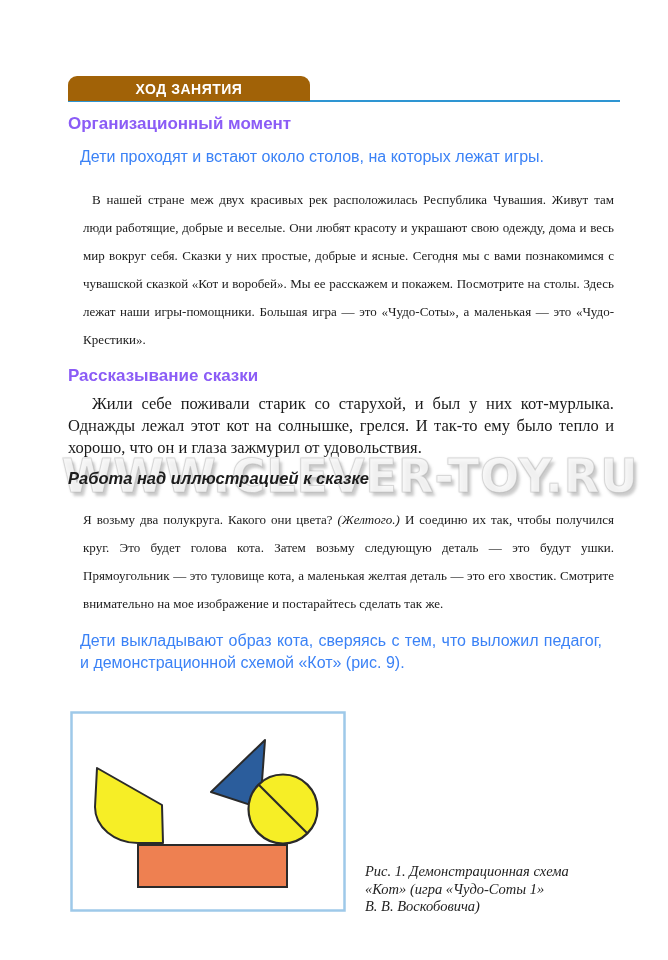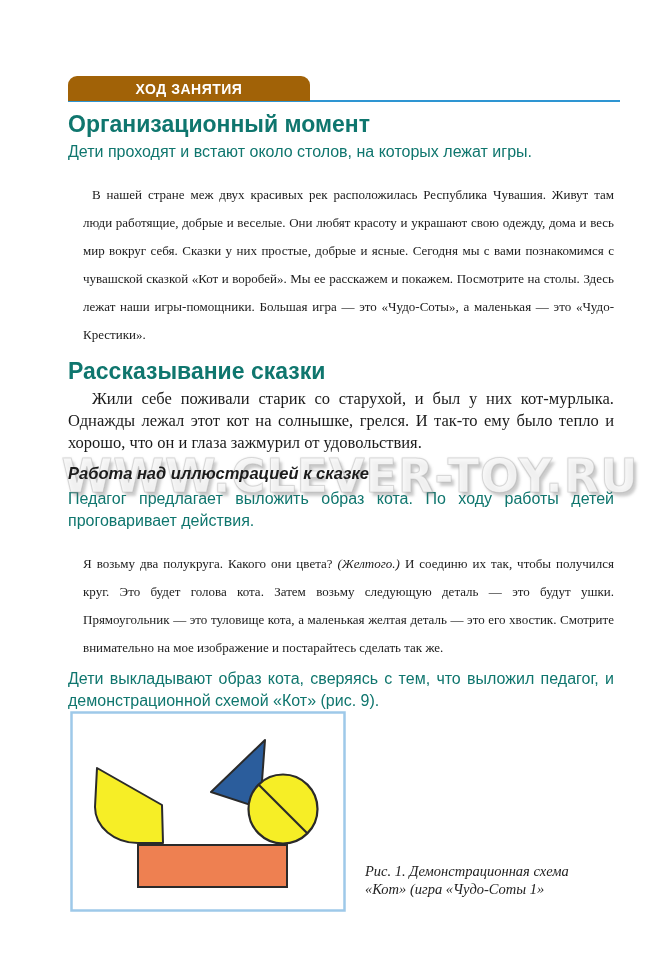--- a/index.html
+++ b/index.html
@@ -38,33 +38,33 @@
     width:242px;height:25px;
     background:#a16207;
     border-radius:9px 9px 0 0;
     color:#ffffff;
     font-family:"Liberation Sans", sans-serif;
     font-weight:bold;font-size:14px;letter-spacing:.5px;
     display:flex;align-items:center;justify-content:center;
   }
   h2.blue{
     font-family:"Liberation Sans", sans-serif;
-    color:#0f766e;font-size:23px;line-height:20px;
+    color:#8b5cf6;font-size:17px;line-height:20px;
     font-weight:bold;margin:12px 0 7px 0;
   }
   h3.black{
     font-family:"Liberation Sans", sans-serif;
     color:#1c1c1c;font-size:16.5px;line-height:19px;
     font-weight:bold;margin:10px 0 5px 0;
     position:relative;z-index:6;font-style:italic;
   }
   p.sans{
     font-family:"Liberation Sans", sans-serif;
     font-size:16px;line-height:22px;
-    margin:0;color:#0f766e;
+    margin:12px;color:#3b82f6;
     text-align:justify;
   }
   .speech{
     font-size:13px;line-height:28px;
     margin:18px 0 6px 15px;
     text-align:justify;
   }
   .speech.first-indent{text-indent:9px;}
   .tale{
     font-size:16.5px;line-height:22px;
@@ -120,21 +120,20 @@
     <p class="sans">Дети проходят и встают около столов, на которых лежат игры.</p>
 
     <p class="speech first-indent">В нашей стране меж двух красивых рек расположилась Республика Чувашия. Живут там люди работящие, добрые и веселые. Они любят красоту и украшают свою одежду, дома и весь мир вокруг себя. Сказки у них простые, добрые и ясные. Сегодня мы с вами познакомимся с чувашской сказкой «Кот и воробей». Мы ее расскажем и покажем. Посмотрите на столы. Здесь лежат наши игры-помощники. Большая игра — это «Чудо-Соты», а маленькая — это «Чудо-Крестики».</p>
 
     <h2 class="blue">Рассказывание сказки</h2>
 
     <p class="tale">Жили себе поживали старик со старухой, и был у них кот-мурлыка. Однажды лежал этот кот на солнышке, грелся. И так-то ему было тепло и хорошо, что он и глаза зажмурил от удовольствия.</p>
 
     <h3 class="black">Работа над иллюстрацией к сказке</h3>
 
-    <p class="sans">Педагог предлагает выложить образ кота. По ходу работы детей проговаривает действия.</p>
 
     <p class="speech"><span>Я возьму два полукруга. Какого они цвета? </span><span class="italic">(Желтого.)</span><span> И соединю их так, чтобы получился круг. Это будет голова кота. Затем возьму следующую деталь — это будут ушки. Прямоугольник — это туловище кота, а маленькая желтая деталь — это его хвостик. Смотрите внимательно на мое изображение и постарайтесь сделать так же.</span></p>
 
     <p class="sans">Дети выкладывают образ кота, сверяясь с тем, что выложил педагог, и демонстрационной схемой «Кот» (рис. 9).</p>
 
   </div>
 
   <div class="watermark">WWW.CLEVER-TOY.RU</div>
 
   <div class="figure-wrap">
@@ -147,17 +146,18 @@
       <polygon points="195,29 141,81 190,97" stroke-width="2" stroke-linejoin="round" stroke="#2a2a2a" fill="#2b5d9c"></polygon>
 
       <rect x="68" y="134" width="149" height="42" stroke-width="2" stroke="#2a2a2a" fill="#ee8051"></rect>
 
       <circle cx="213" cy="98" r="34.5" stroke-width="2.2" stroke="#2a2a2a" fill="#f6ee26"></circle>
       <line x1="189" y1="74" x2="237" y2="122" stroke-width="2.2" stroke="#2a2a2a"></line>
     </svg>
     <div class="figure-caption">
       <div>Рис. 1. Демонстрационная схема</div>
       <div>«Кот» (игра «Чудо-Соты 1»</div>
+      <div>В. В. Воскобовича)</div>
     </div>
   </div>
 
 
 </div>
 
 </body></html>

